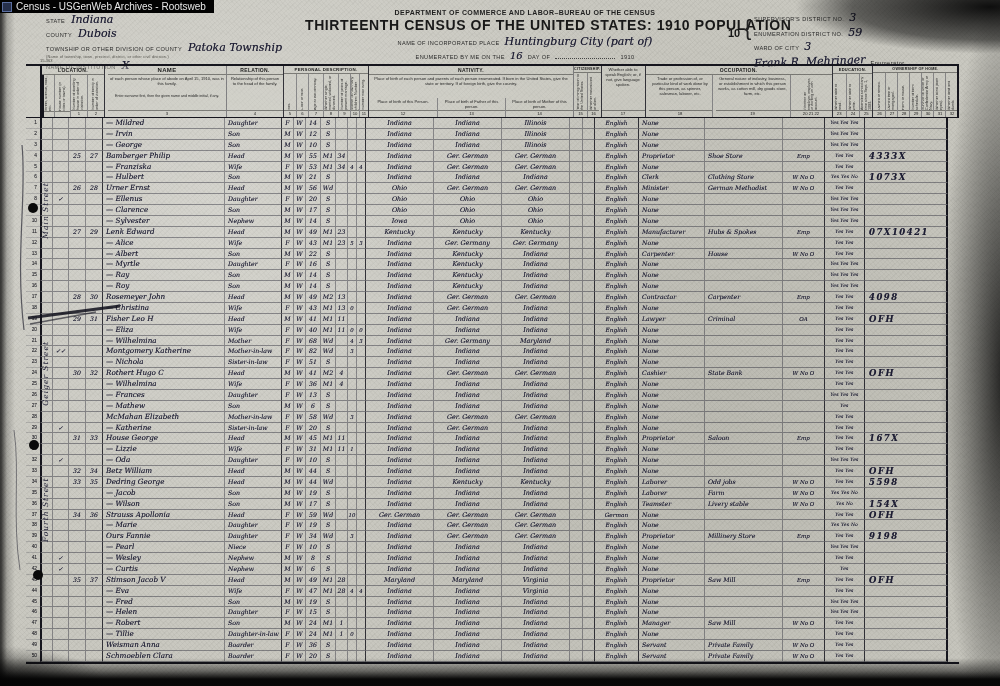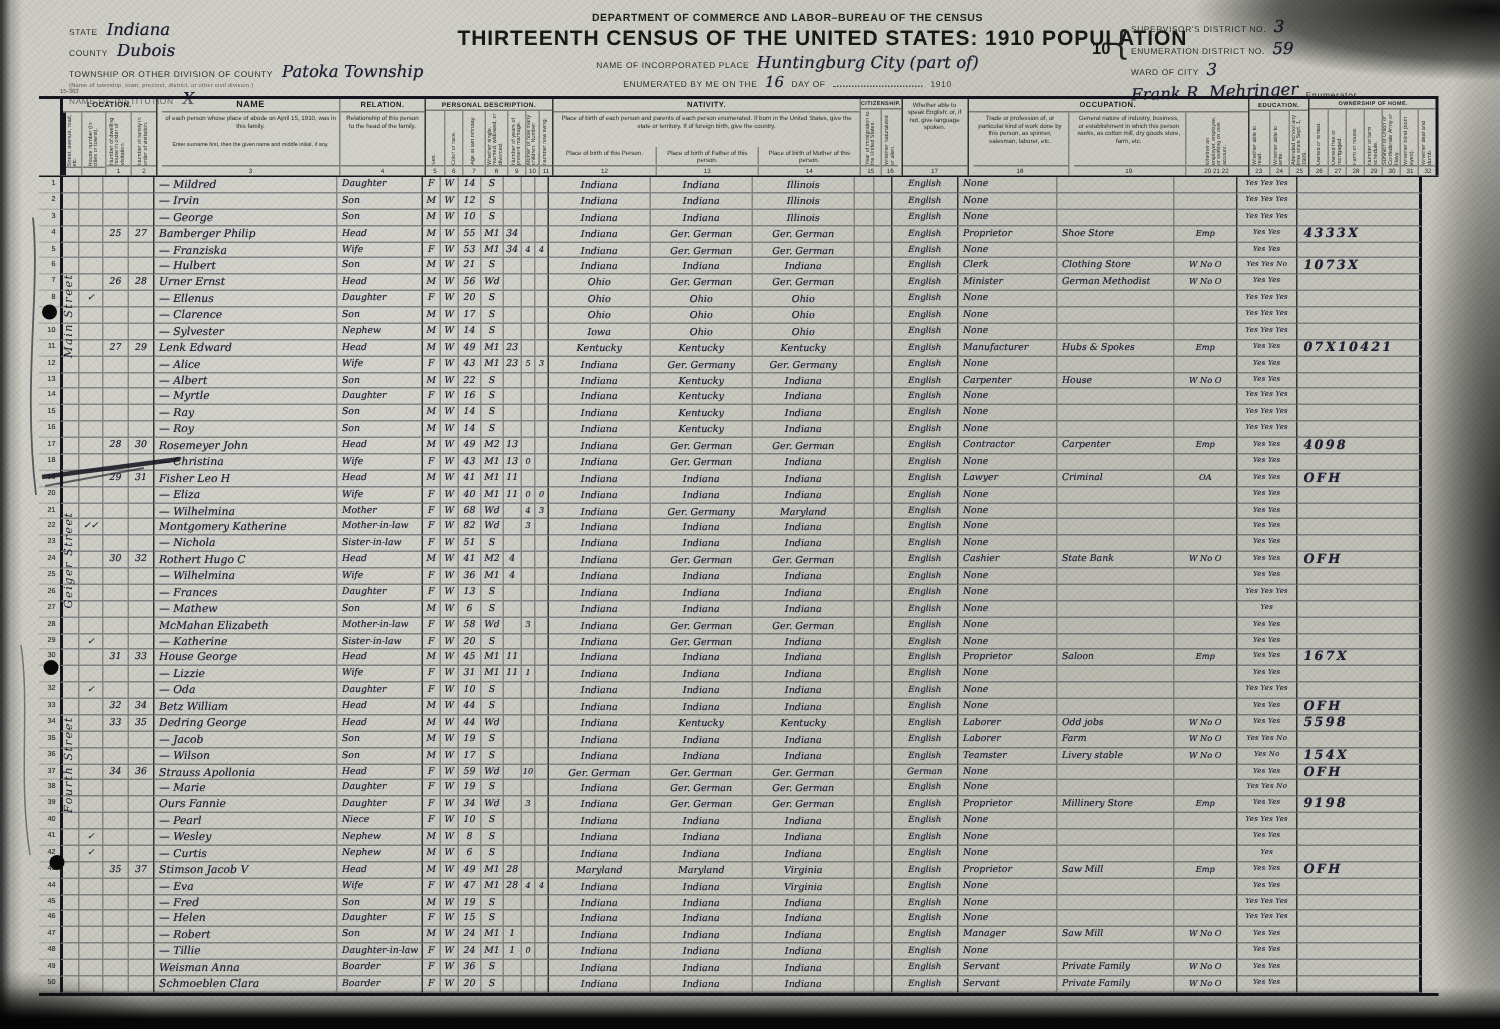--- a/index.html
+++ b/index.html
@@ -102,20 +102,24 @@
     <path d="M22,145 C27,195 15,255 24,330" stroke="#1a1a28" stroke-width="1.2" fill="none" opacity="0.65"></path>
     <path d="M28,318 L120,306" stroke="#10101c" stroke-width="3" fill="none" opacity="0.85"></path>
     <path d="M30,324 L96,312" stroke="#10101c" stroke-width="1.5" fill="none" opacity="0.6"></path>
     <path d="M14,430 C20,470 12,520 20,570" stroke="#1a1a28" stroke-width="1" fill="none" opacity="0.5"></path>
   </svg>
 
   <div class="hole" style="left:28px;top:203px"></div>
   <div class="hole" style="left:29px;top:440px"></div>
   <div class="hole" style="left:33px;top:570px"></div>
 
+  <div class="titlebar">
+    <span class="titleicon"></span>
+    <span>Census - USGenWeb Archives - Rootsweb</span>
+  </div>
 
   <div class="fh-left">
     <div class="line">
         <span class="label">State</span>
       <span class="hw">Indiana</span>
       </div>
     <div class="line">
         <span class="label">County</span>
       <span class="hw">Dubois</span>
       </div>

